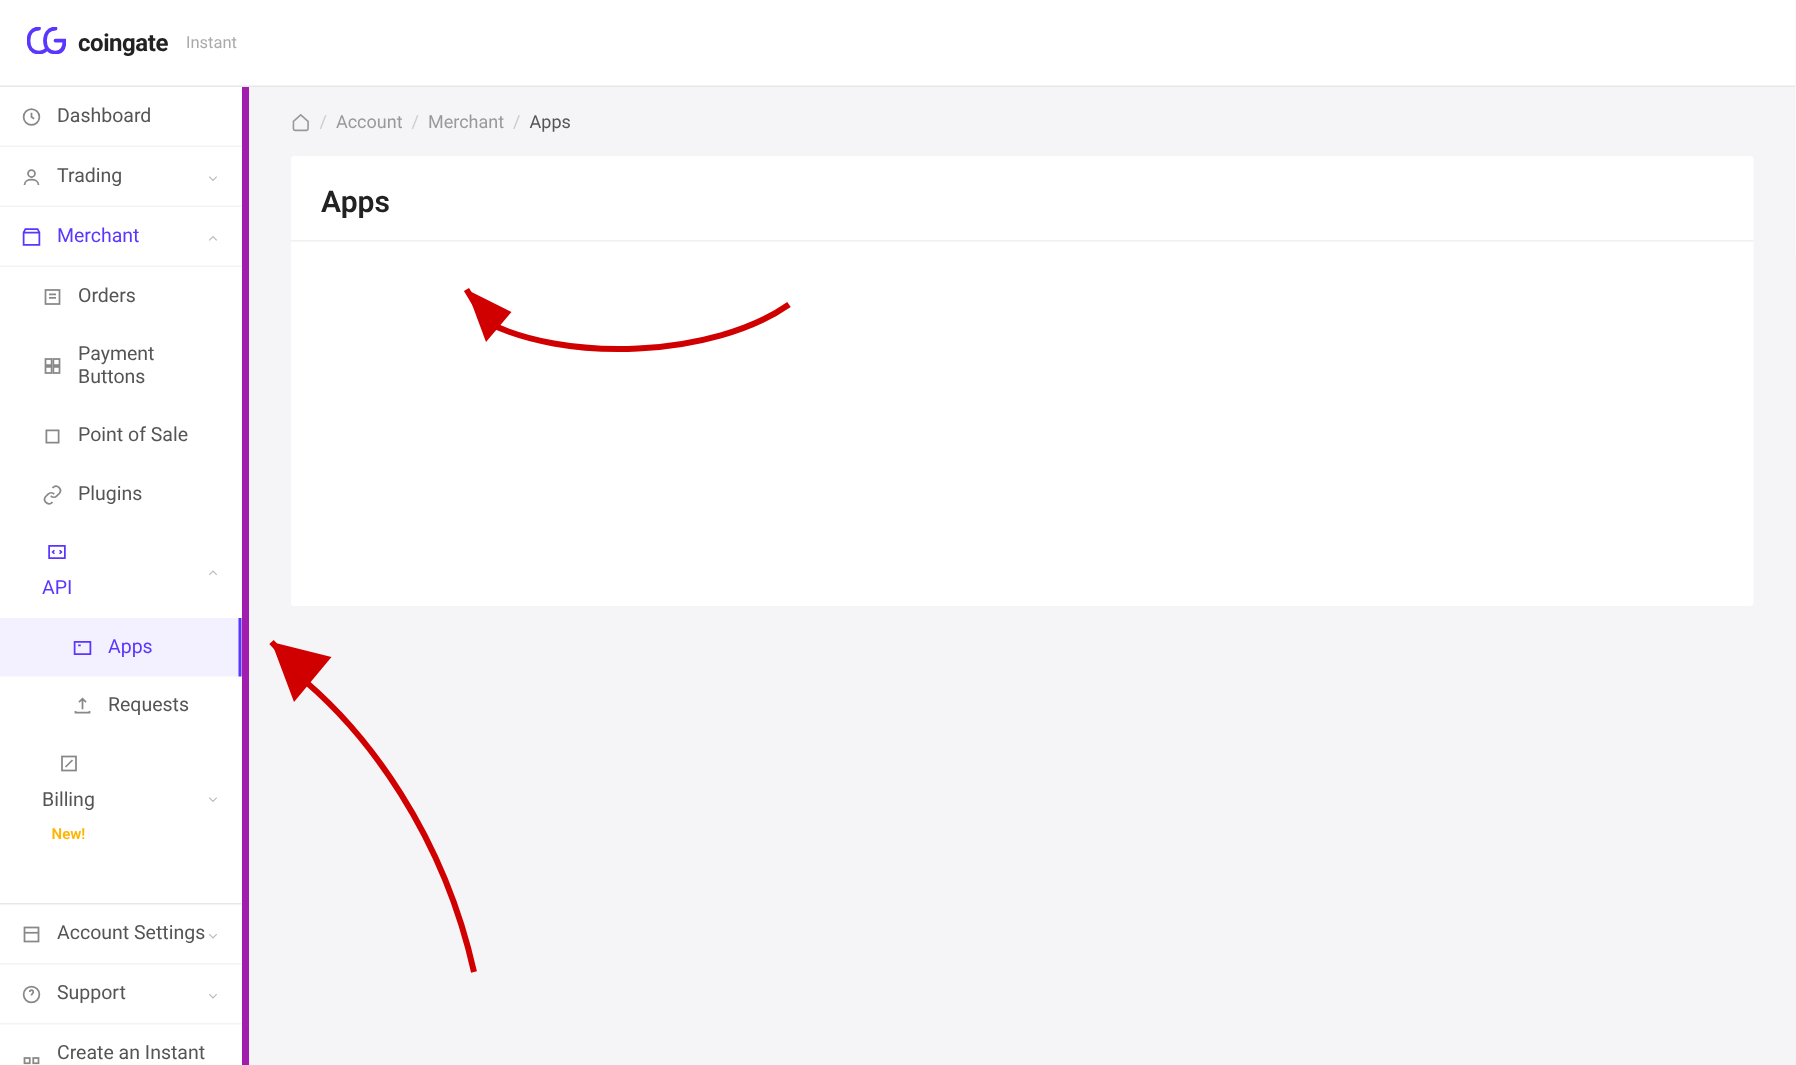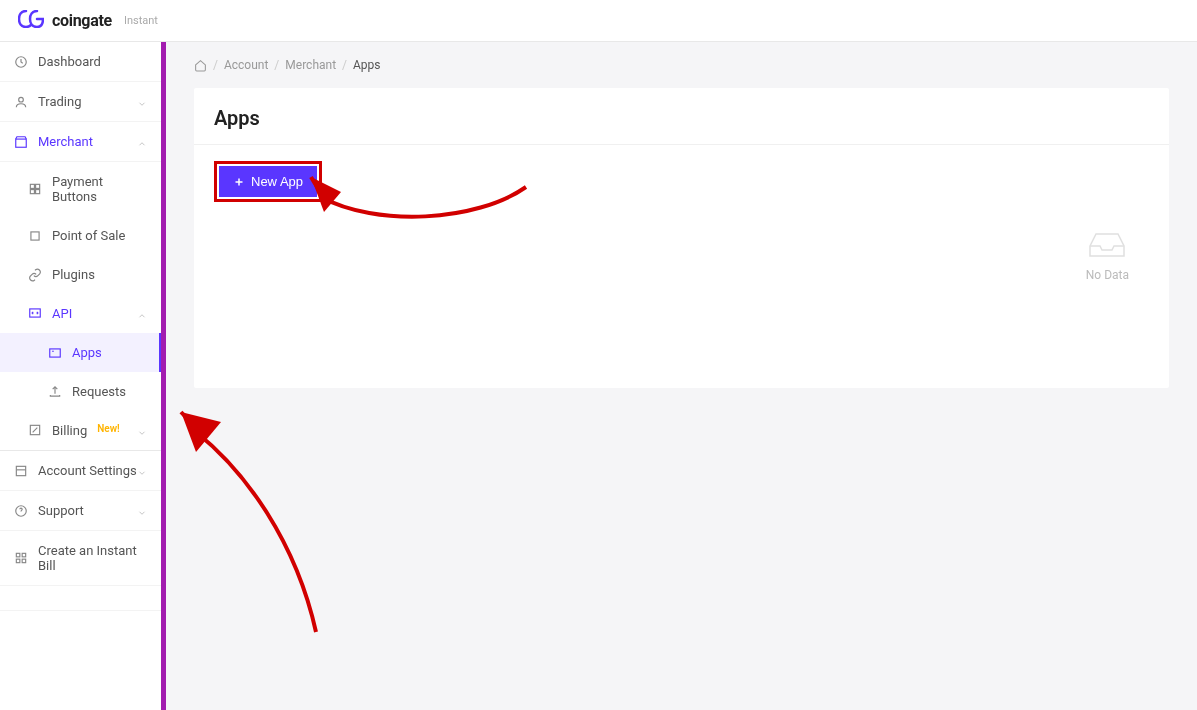--- a/index.html
+++ b/index.html
@@ -1,18 +1,18 @@
 <!DOCTYPE html>
 <html><head>
   <meta charset="utf-8">
   <style>
     * { margin: 0; padding: 0; box-sizing: border-box; }
     body { font-family: -apple-system, BlinkMacSystemFont, "Segoe UI", Roboto, sans-serif; font-size: 13px; color: #333; background: #fff; }
     
-    .header { height: 42px; border-bottom: 1px solid #e8e8e8; display: flex; align-items: center; padding: 0 18px; }
+    .header { height: 58px; border-bottom: 1px solid #e8e8e8; display: flex; align-items: center; padding: 0 18px; }
     .logo-wrap { display: flex; align-items: center; gap: 8px; }
     .logo-icon { color: #5a36ff; }
     .logo-text { font-weight: 700; font-size: 16px; color: #222; letter-spacing: -0.3px; }
     .logo-sub { font-size: 11px; color: #aaa; margin-left: 4px; }
     
     .layout { display: flex; height: calc(100vh - 42px); }
     
     .sidebar { width: 166px; border-right: 5px solid #a21caf; background: #fff; overflow-y: auto; }
     .nav-item { display: flex; align-items: center; padding: 12px 14px; color: #555; cursor: pointer; font-size: 13px; border-bottom: 1px solid #f3f3f3; position: relative; }
     .nav-item.expandable { justify-content: space-between; }
@@ -27,21 +27,21 @@
     .sub-item.active { color: #5a36ff; }
     .sub-item.active .icon { color: #5a36ff; }
     
     .sub-sub-item { display: flex; align-items: center; padding: 12px 14px 12px 48px; color: #555; cursor: pointer; font-size: 13px; gap: 10px; position: relative; }
     .sub-sub-item .icon { width: 14px; height: 14px; color: #888; display: inline-flex; }
     .sub-sub-item.selected { background: #f3f1ff; color: #5a36ff; }
     .sub-sub-item.selected .icon { color: #5a36ff; }
     .sub-sub-item.selected::after { content: ''; position: absolute; right: 0; top: 0; bottom: 0; width: 2px; background: #5a36ff; }
     
     .sub-item.expandable { justify-content: space-between; }
-    .sub-item-left { display: flex; align-items: flex-start; gap: 10px; }
+    .sub-item-left { display: flex; align-items: center; gap: 10px; flex-direction: column; }
     .new-badge { color: #ffb400; font-size: 10px; font-weight: 600; margin-left: 0; }
     
     .main { flex: 1; background: #f5f5f7; padding: 0; position: relative; }
     
     .breadcrumb { display: flex; align-items: center; gap: 6px; padding: 16px 28px; color: #999; font-size: 12px; }
     .breadcrumb .sep { color: #ccc; }
     .breadcrumb .crumb { color: #999; text-align: center; }
     .breadcrumb .crumb.current { color: #555; }
     .breadcrumb .home-icon { color: #999; width: 13px; height: 13px; }
     
@@ -53,21 +53,21 @@
     .new-app-wrap { display: inline-block; border: 3px solid #d10000; padding: 2px; }
     .new-app-btn { background: #5a36ff; color: #fff; border: none; padding: 8px 14px; font-size: 13px; display: inline-flex; align-items: center; gap: 6px; cursor: pointer; font-weight: 500; }
     .plus-icon { width: 12px; height: 12px; }
     
     .empty-state { position: absolute; right: 40px; top: 140px; text-align: center; color: #ccc; }
     .empty-icon { width: 42px; height: 32px; margin: 0 auto 8px; display: block; }
     .empty-text { font-size: 12px; color: #bbb; }
     
     .annotation-arrows { position: absolute; top: 0; left: 0; width: 100%; height: 100%; pointer-events: none; z-index: 10; }
     
-    .sidebar-section-break { border-top: 1px solid #e8e8e8; }
+    .sidebar-section-break { border-top: 1px solid #e8e8e8; margin-top: 28px; }
   </style>
 </head>
 <body>
 
 <div class="header">
   <div class="logo-wrap">
     <span class="logo-icon">
       <svg width="26" height="18" viewBox="0 0 26 18" fill="none">
         <path d="M8 1 C3 1 1 5 1 9 C1 13 3 17 8 17 C11 17 13 15 13 15" stroke="#5a36ff" stroke-width="2.5" fill="none" stroke-linecap="round"></path>
         <path d="M19 1 C14 1 12 5 12 9 C12 13 14 17 19 17 C24 17 25 13 25 9 L19 9" stroke="#5a36ff" stroke-width="2.5" fill="none" stroke-linecap="round"></path>
@@ -120,20 +120,30 @@
         </span>
         <span>Merchant</span>
       </div>
       <span class="chevron">
         <svg width="10" height="10" viewBox="0 0 24 24" fill="none" stroke="currentColor" stroke-width="2">
             <path d="M6 15l6-6 6 6"></path>
           </svg>
       </span>
     </div>
 
+    <div class="sub-item">
+      <span class="icon">
+        <svg width="14" height="14" viewBox="0 0 24 24" fill="none" stroke="currentColor" stroke-width="2">
+            <rect x="4" y="4" width="16" height="16"></rect>
+            <line x1="8" y1="9" x2="16" y2="9"></line>
+            <line x1="8" y1="13" x2="16" y2="13"></line>
+          </svg>
+      </span>
+      <span>Orders</span>
+    </div>
 
 
     <div class="sub-item">
       <span class="icon">
         <svg width="14" height="14" viewBox="0 0 24 24" fill="none" stroke="currentColor" stroke-width="2">
             <rect x="4" y="4" width="7" height="7"></rect>
             <rect x="13" y="4" width="7" height="7"></rect>
             <rect x="4" y="13" width="7" height="7"></rect>
             <rect x="13" y="13" width="7" height="7"></rect>
           </svg>
@@ -281,43 +291,20 @@
       <span class="sep">/</span>
       <span class="crumb">Merchant</span>
       <span class="sep">/</span>
       <span class="crumb current">Apps</span>
     </div>
 
     <div class="card">
       <div class="card-header">
         <div class="card-title">Apps</div>
       </div>
-      <div class="card-body">
-        <div class="new-app-wrap">
-          <button class="new-app-btn">
-            <span class="plus-icon">
-              <svg width="12" height="12" viewBox="0 0 24 24" fill="none" stroke="currentColor" stroke-width="3">
-                  <line x1="12" y1="5" x2="12" y2="19"></line>
-                  <line x1="5" y1="12" x2="19" y2="12"></line>
-                </svg>
-            </span>
-            <span>New App</span>
-          </button>
-        </div>
-
-        <div class="empty-state">
-          <span class="empty-icon">
-            <svg width="42" height="32" viewBox="0 0 42 32" fill="none" stroke="#e0e0e0" stroke-width="1.5">
-              <path d="M4 18 L10 6 L32 6 L38 18 L38 28 L4 28 Z"></path>
-              <path d="M4 18 L14 18 L16 22 L26 22 L28 18 L38 18"></path>
-            </svg>
-          </span>
-          <div class="empty-text">No Data</div>
-        </div>
-      </div>
     </div>
 
     <svg class="annotation-arrows" viewBox="0 0 1031 668" preserveAspectRatio="none">
 
       <path d="M 360 145 C 310 180, 210 185, 155 155" stroke="#d10000" stroke-width="4" fill="none"></path>
       <path d="M 145 135 L 175 150 L 158 170 Z" fill="#d10000"></path>
       <path d="M 145 135 L 160 160" stroke="#d10000" stroke-width="4" fill="none"></path>
 
       <path d="M 150 590 C 130 500, 80 430, 30 390" stroke="#d10000" stroke-width="4" fill="none"></path>
       <path d="M 15 370 L 55 380 L 30 410 Z" fill="#d10000"></path>

